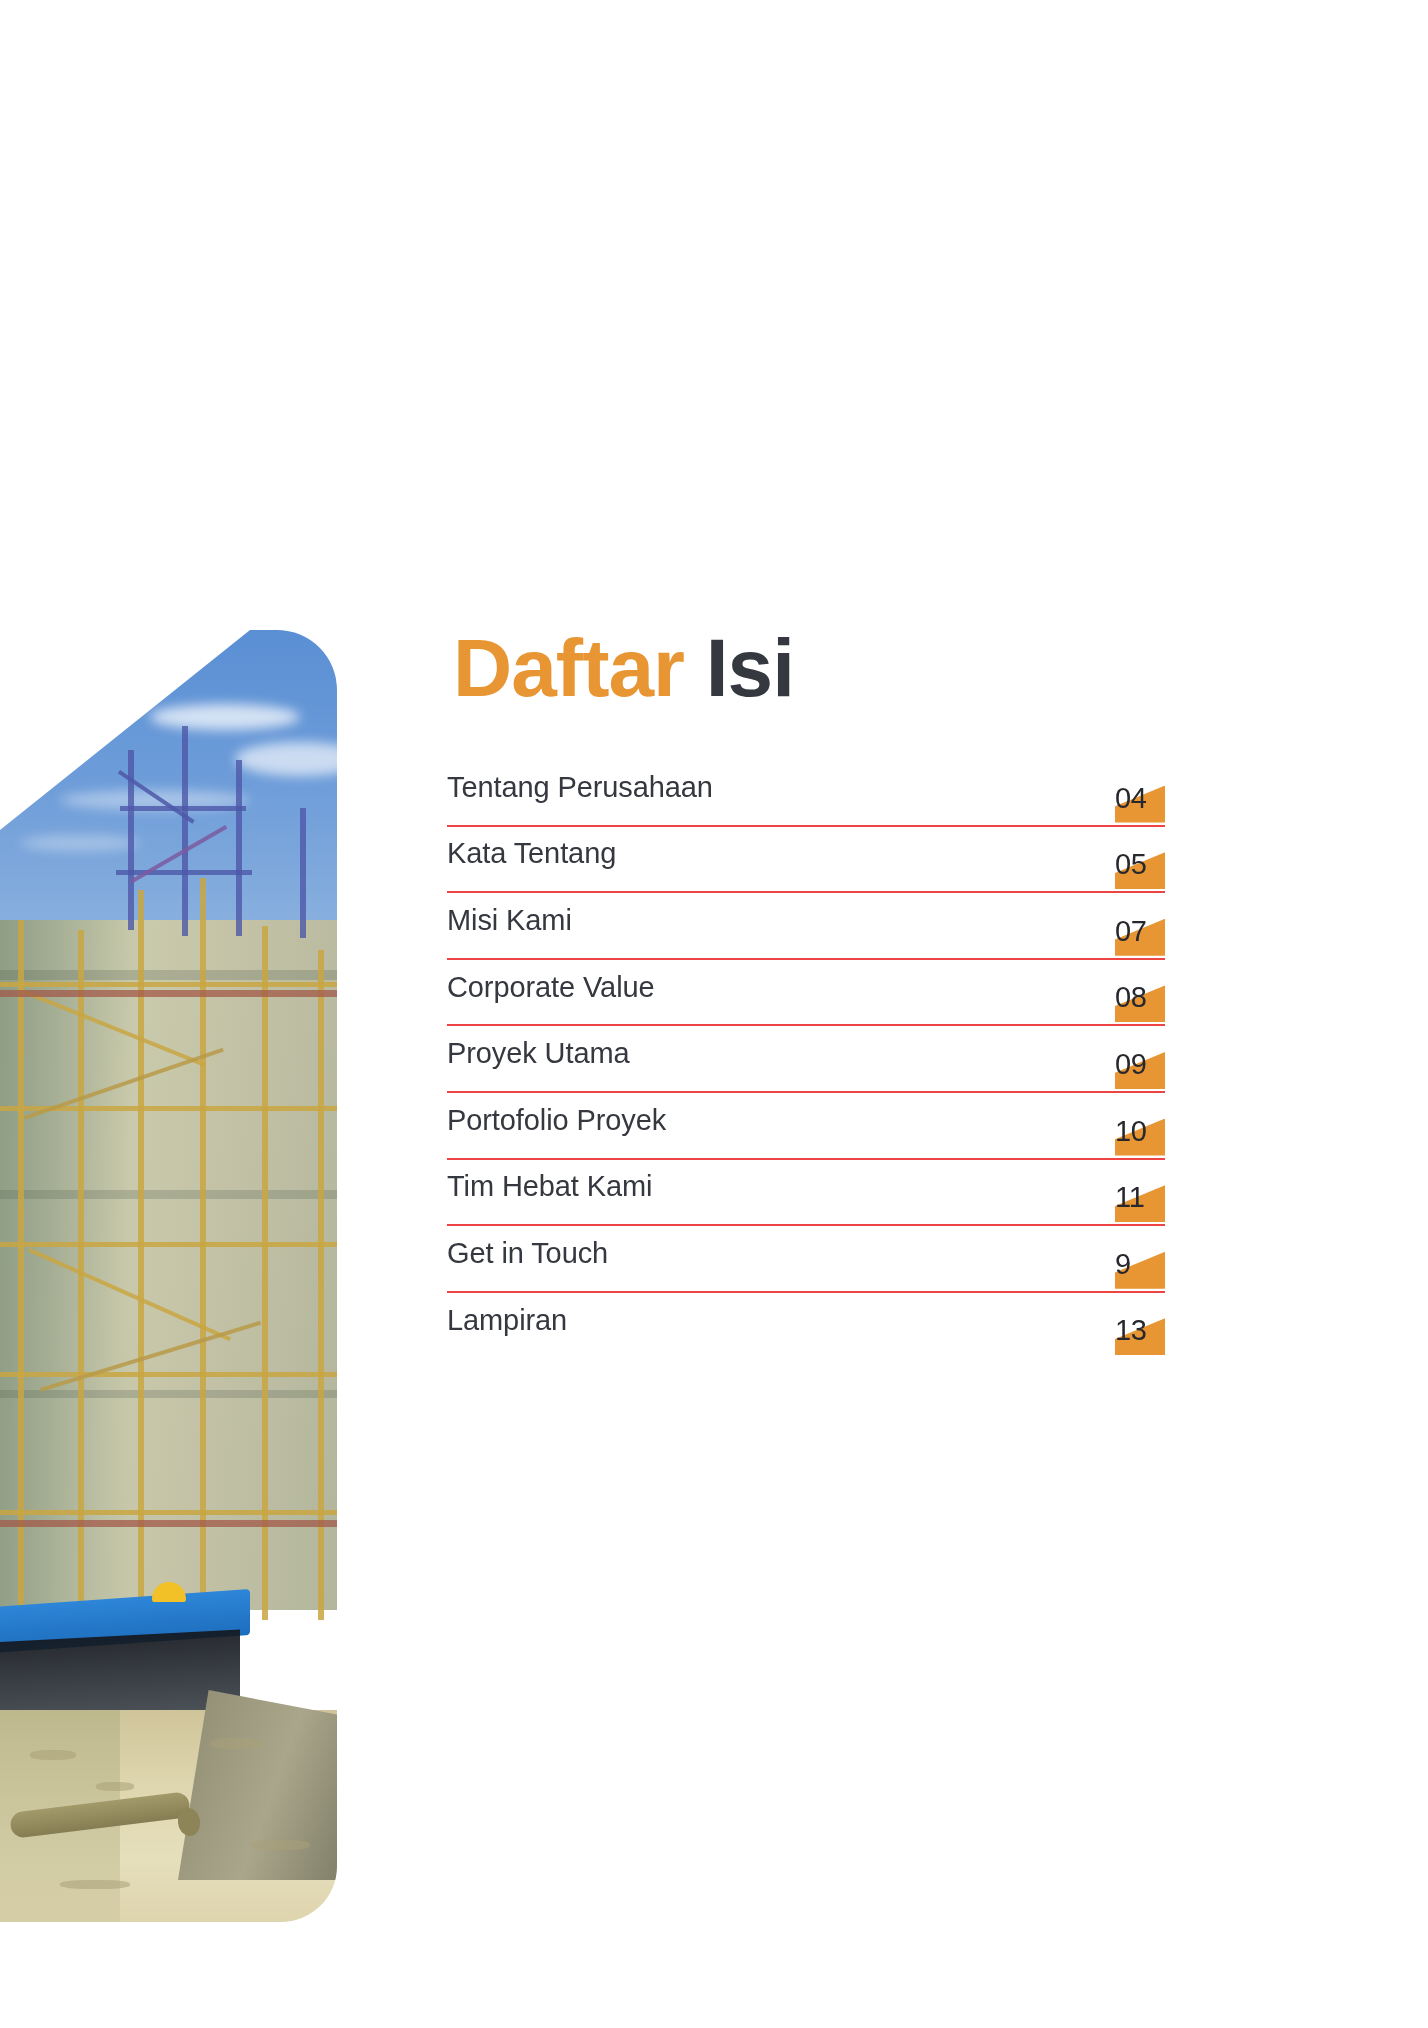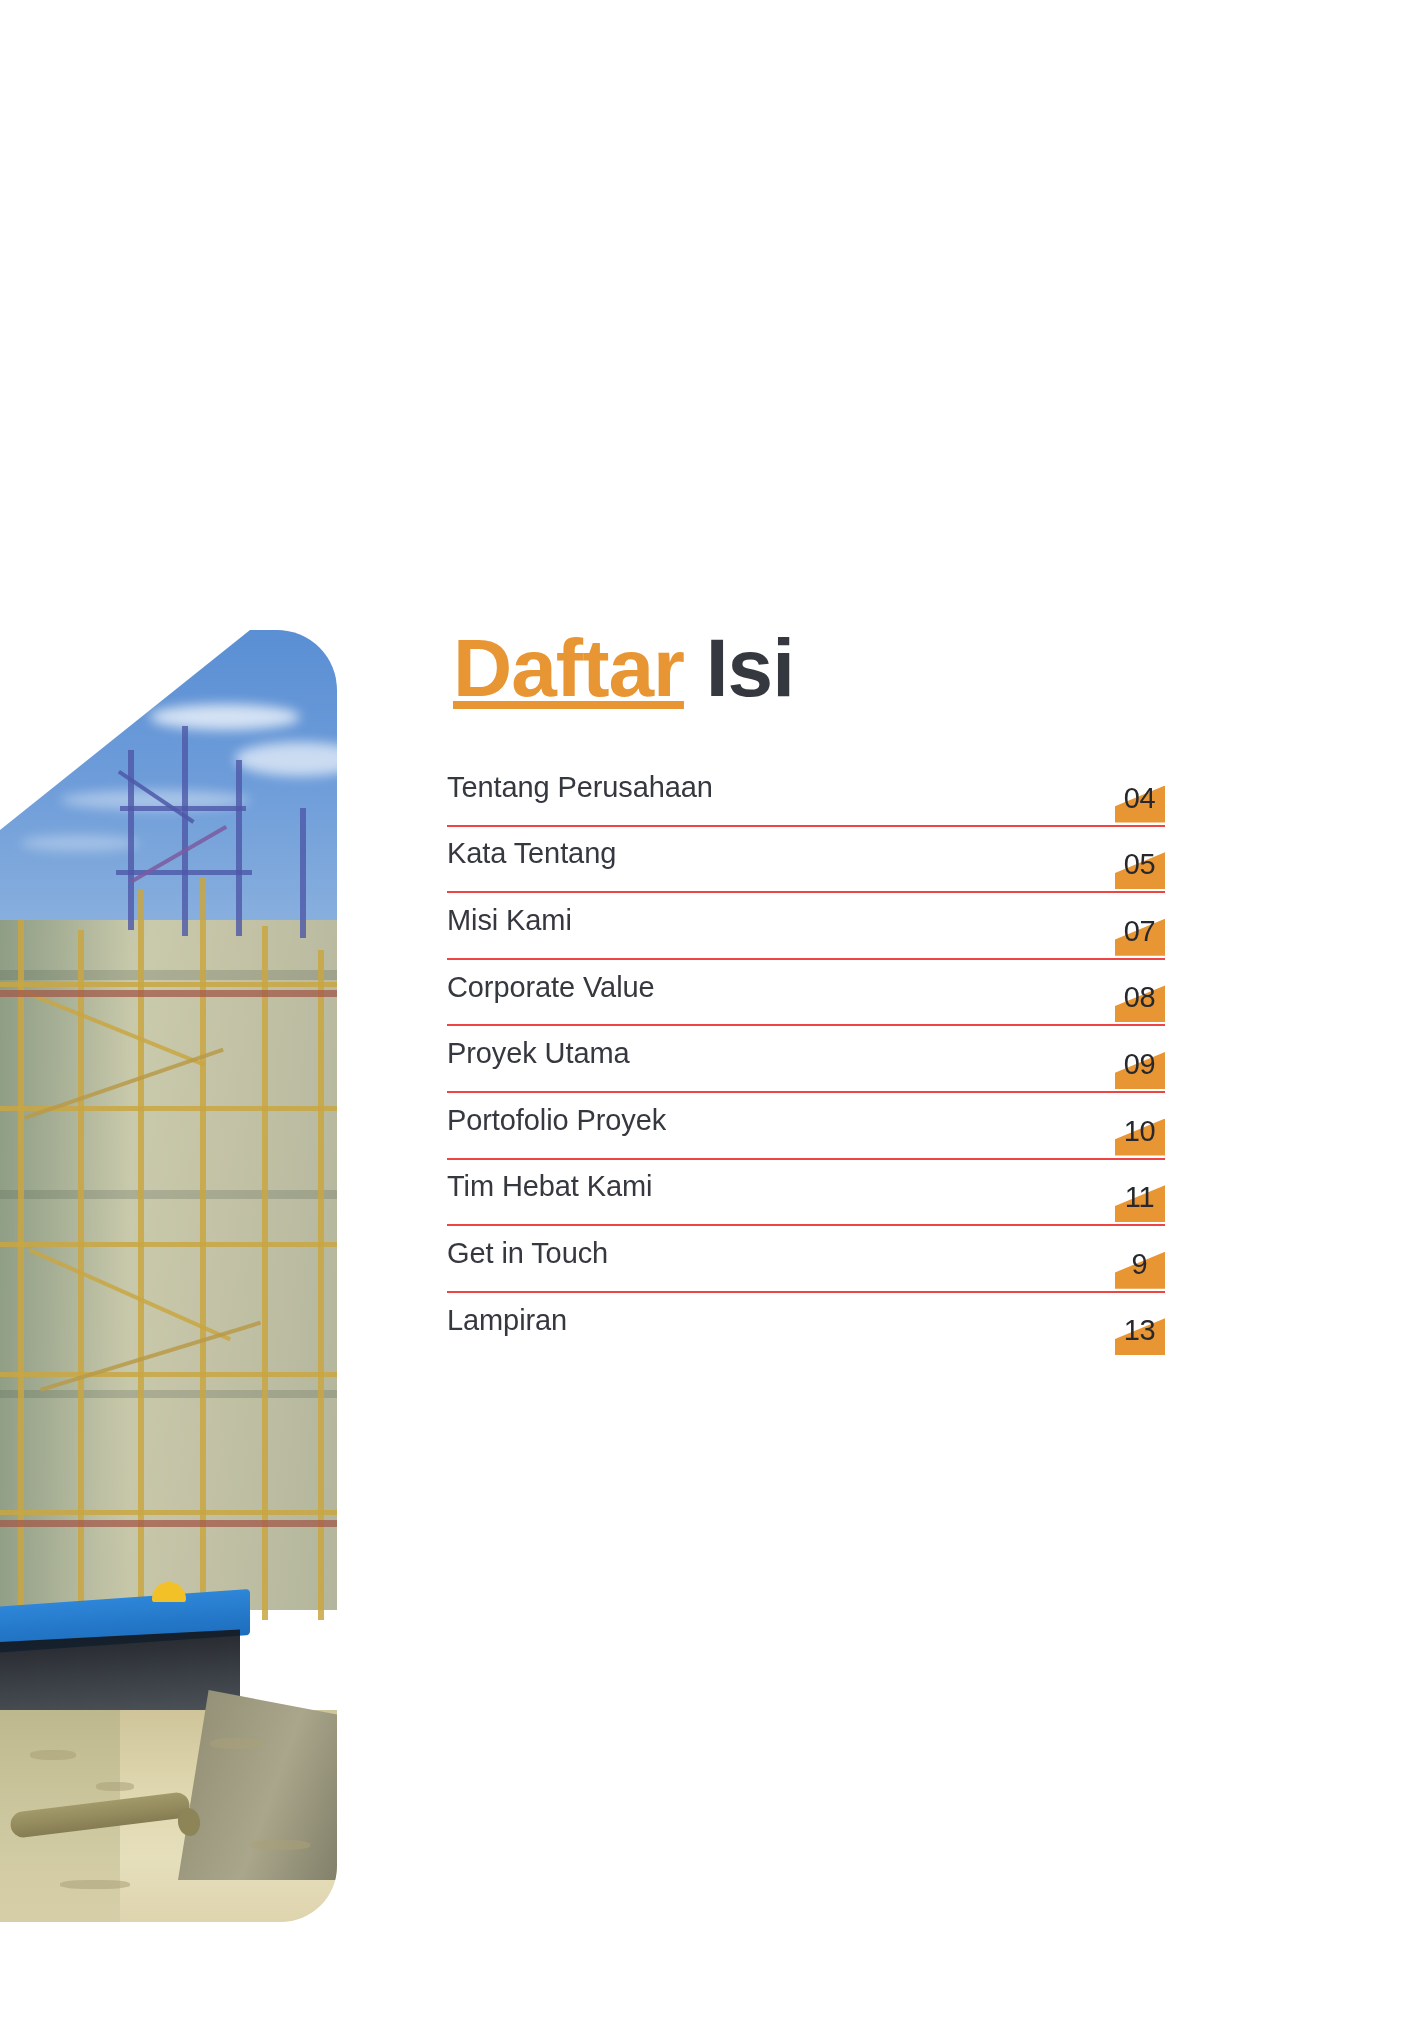--- a/index.html
+++ b/index.html
@@ -171,21 +171,21 @@
   #page-title {
     position: absolute;
     left: 6px;
     top: 572px;
     font-size: 82px;
     font-weight: 800;
     letter-spacing: -1px;
     line-height: 1;
     white-space: nowrap;
   }
-  #page-title .accent { color: #E89633; text-decoration: underline; }
+  #page-title .accent { color: #E89633; }
   #page-title .plain  { color: #35383F; margin-top: 32px; }
 
   #toc {
     position: absolute;
     left: 0;
     top: 760px;
     width: 718px;
   }
 
   .toc-row {
@@ -220,21 +220,21 @@
     height: 37px;
     background: #E89633;
     -webkit-clip-path: polygon(0 100%, 0 56%, 100% 0, 100% 100%);
     clip-path: polygon(0 100%, 0 56%, 100% 0, 100% 100%);
   }
   .toc-page .num {
     position: absolute;
     left: 0;
     right: 1px;
     bottom: 12px;
-    text-align: center;
+    text-align: left;
     font-size: 29px;
     color: #26282E;
     line-height: 1;
     letter-spacing: -0.3px;
   }
 </style>
 </head>
 <body>
 
 <div id="page">

